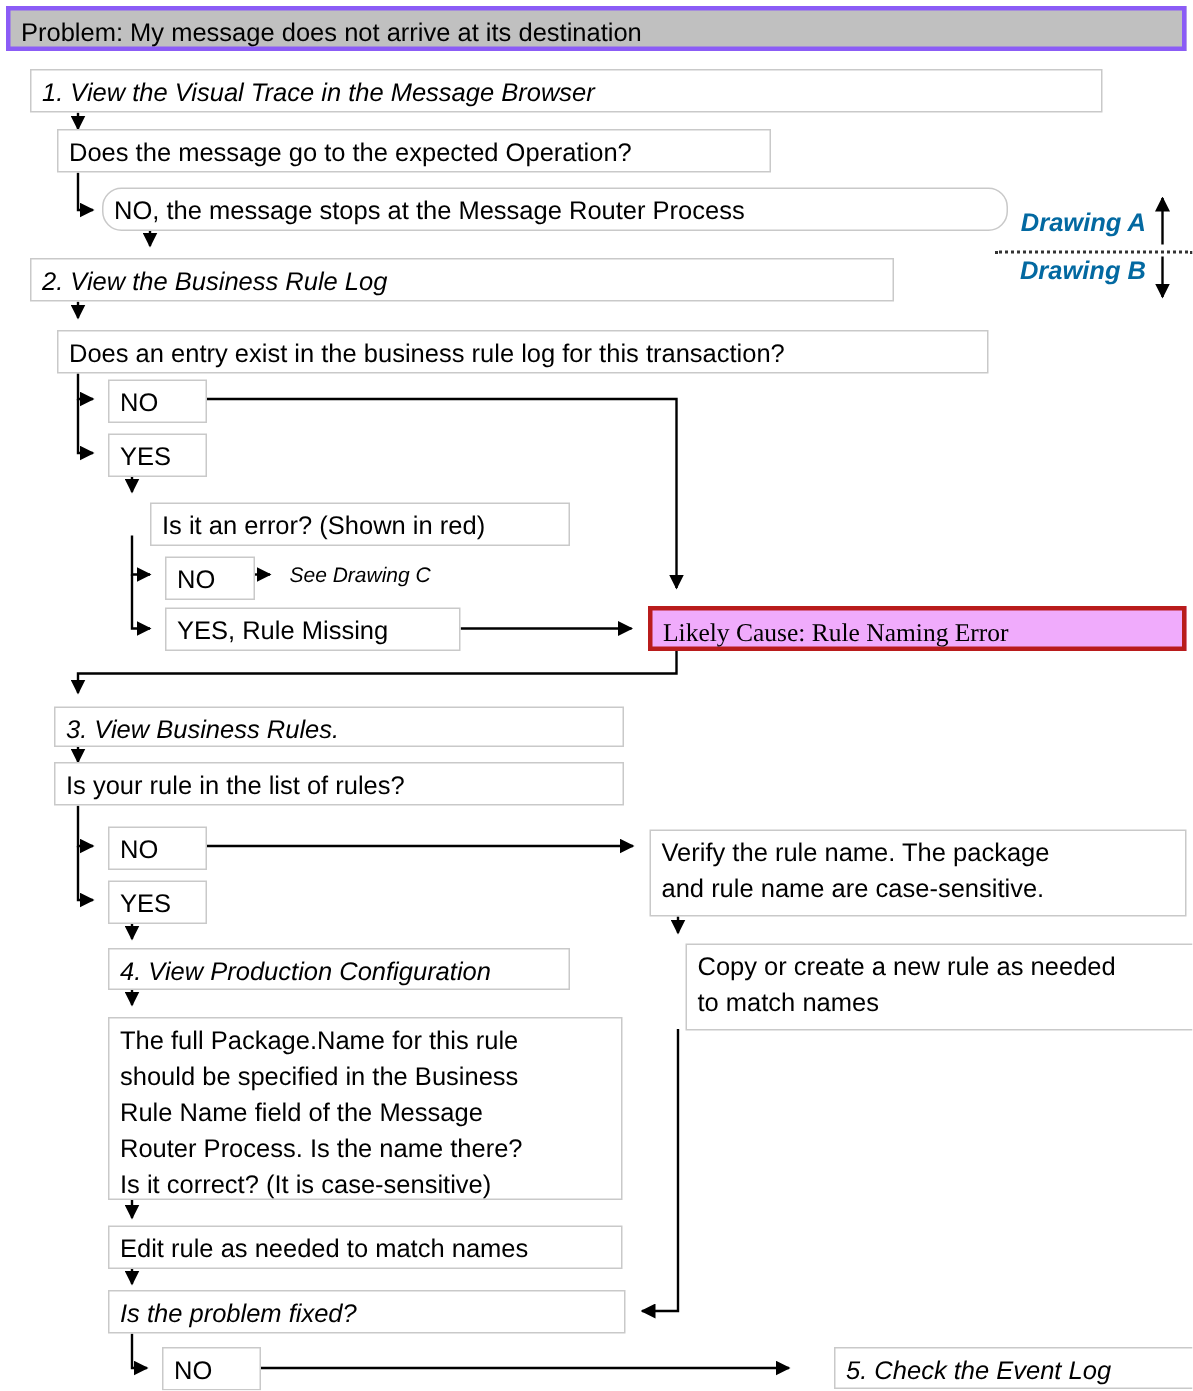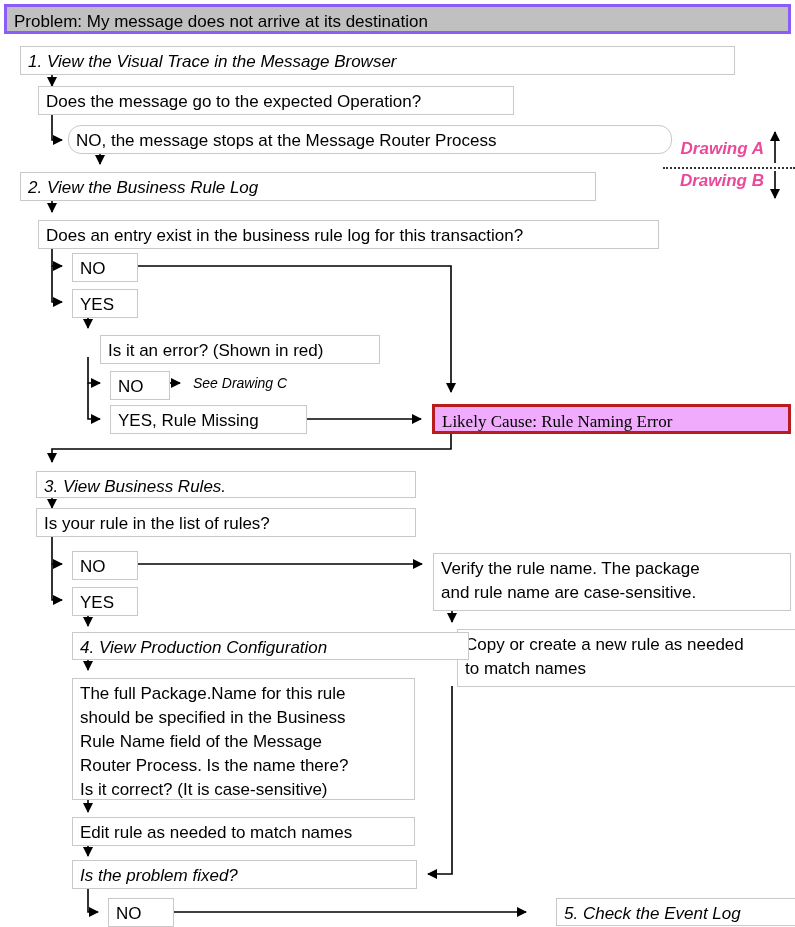--- a/index.html
+++ b/index.html
@@ -63,21 +63,21 @@
     white-space: nowrap;
     z-index: 2;
     text-align: center;
   }
   .side-label {
     position: absolute;
     font-size: 17px;
     line-height: 22px;
     font-style: italic;
     font-weight: bold;
-    color: #ec4899;
+    color: #0369a1;
     text-align: right;
     white-space: nowrap;
     z-index: 2;
   }
   .dotted-sep {
     position: absolute;
     border-top: 2px dotted #333333;
     z-index: 1;
   }
 </style>
@@ -191,21 +191,21 @@
 
   <div class="node" style="left:72px; top:551px; width:66px; height:29px;">NO</div>
   <div class="node" style="left:72px; top:587px; width:66px; height:29px;">YES</div>
 
   <div class="node" style="left:433px; top:553px; width:358px; height:58px;">Verify the rule name. The package
 and rule name are case-sensitive.</div>
 
   <div class="node" style="left:433px; top:629px; width:358px; height:58px;margin-left:24px;">Copy or create a new rule as needed
 to match names</div>
 
-  <div class="node step" style="left:72px; top:632px; width:397px; height:28px;">4. View Production Configuration</div>
+  <div class="node step" style="left:72px; top:632px; width:308px; height:28px;">4. View Production Configuration</div>
 
   <div class="node" style="left:72px; top:678px; width:343px; height:122px;">The full Package.Name for this rule
 should be specified in the Business
 Rule Name field of the Message
 Router Process. Is the name there?
 Is it correct? (It is case-sensitive)</div>
 
   <div class="node" style="left:72px; top:817px; width:343px; height:29px;">Edit rule as needed to match names</div>
 
   <div class="node" style="left:72px; top:860px; width:345px; height:29px;font-style:italic;">Is the problem fixed?</div>

